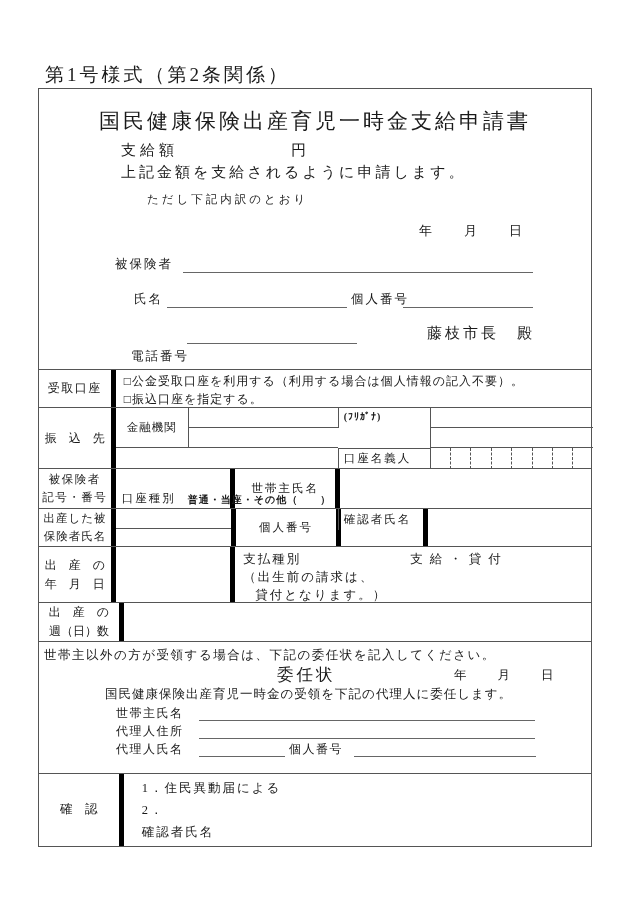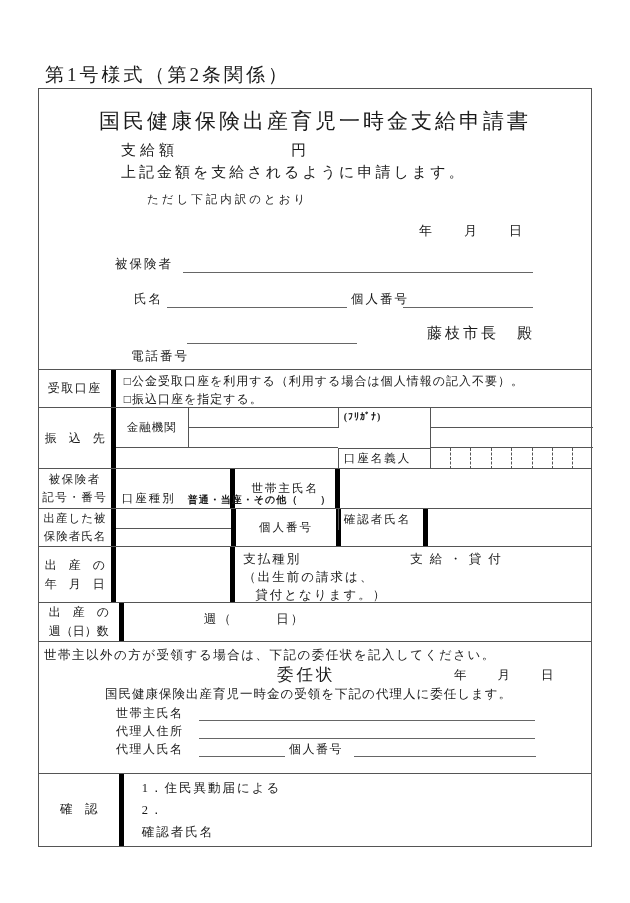--- a/index.html
+++ b/index.html
@@ -150,23 +150,20 @@
       <span class="abs fs125 ls2" style="top:40px;left:20px;">貸付となります。）</span>
       <span class="abs fs125" style="top:4px;left:175px;letter-spacing:7px;">支給・貸付</span>
     </div>
   </div>
 
   <div class="trow" style="height:39px;">
     <div class="cell br labelcell fs12" style="width:85px;">
       <span>出　産　の</span>
       <span>週（日）数</span>
     </div>
-    <div class="cell rel" style="width:469px;">
-      <span class="abs fs125 ls2" style="top:8px;left:80px;">週（　　　日）</span>
-    </div>
   </div>
 
   <div class="trow rel" style="height:132px;display:block;">
     <span class="abs fs125 ls15" style="top:5px;left:5px;">世帯主以外の方が受領する場合は、下記の委任状を記入してください。</span>
     <span class="abs ls3" style="top:22px;left:238px;font-size:16.5px;">委任状</span>
     <span class="abs fs125 ls2" style="top:25px;left:415px;">年　　月　　日</span>
     <span class="abs fs125 ls1" style="top:44px;left:66px;">国民健康保険出産育児一時金の受領を下記の代理人に委任します。</span>
 
     <span class="abs fs12 ls15" style="top:63px;left:77px;">世帯主氏名</span>
     <div class="abs uline" style="top:62px;left:160px;width:336px;"></div>

